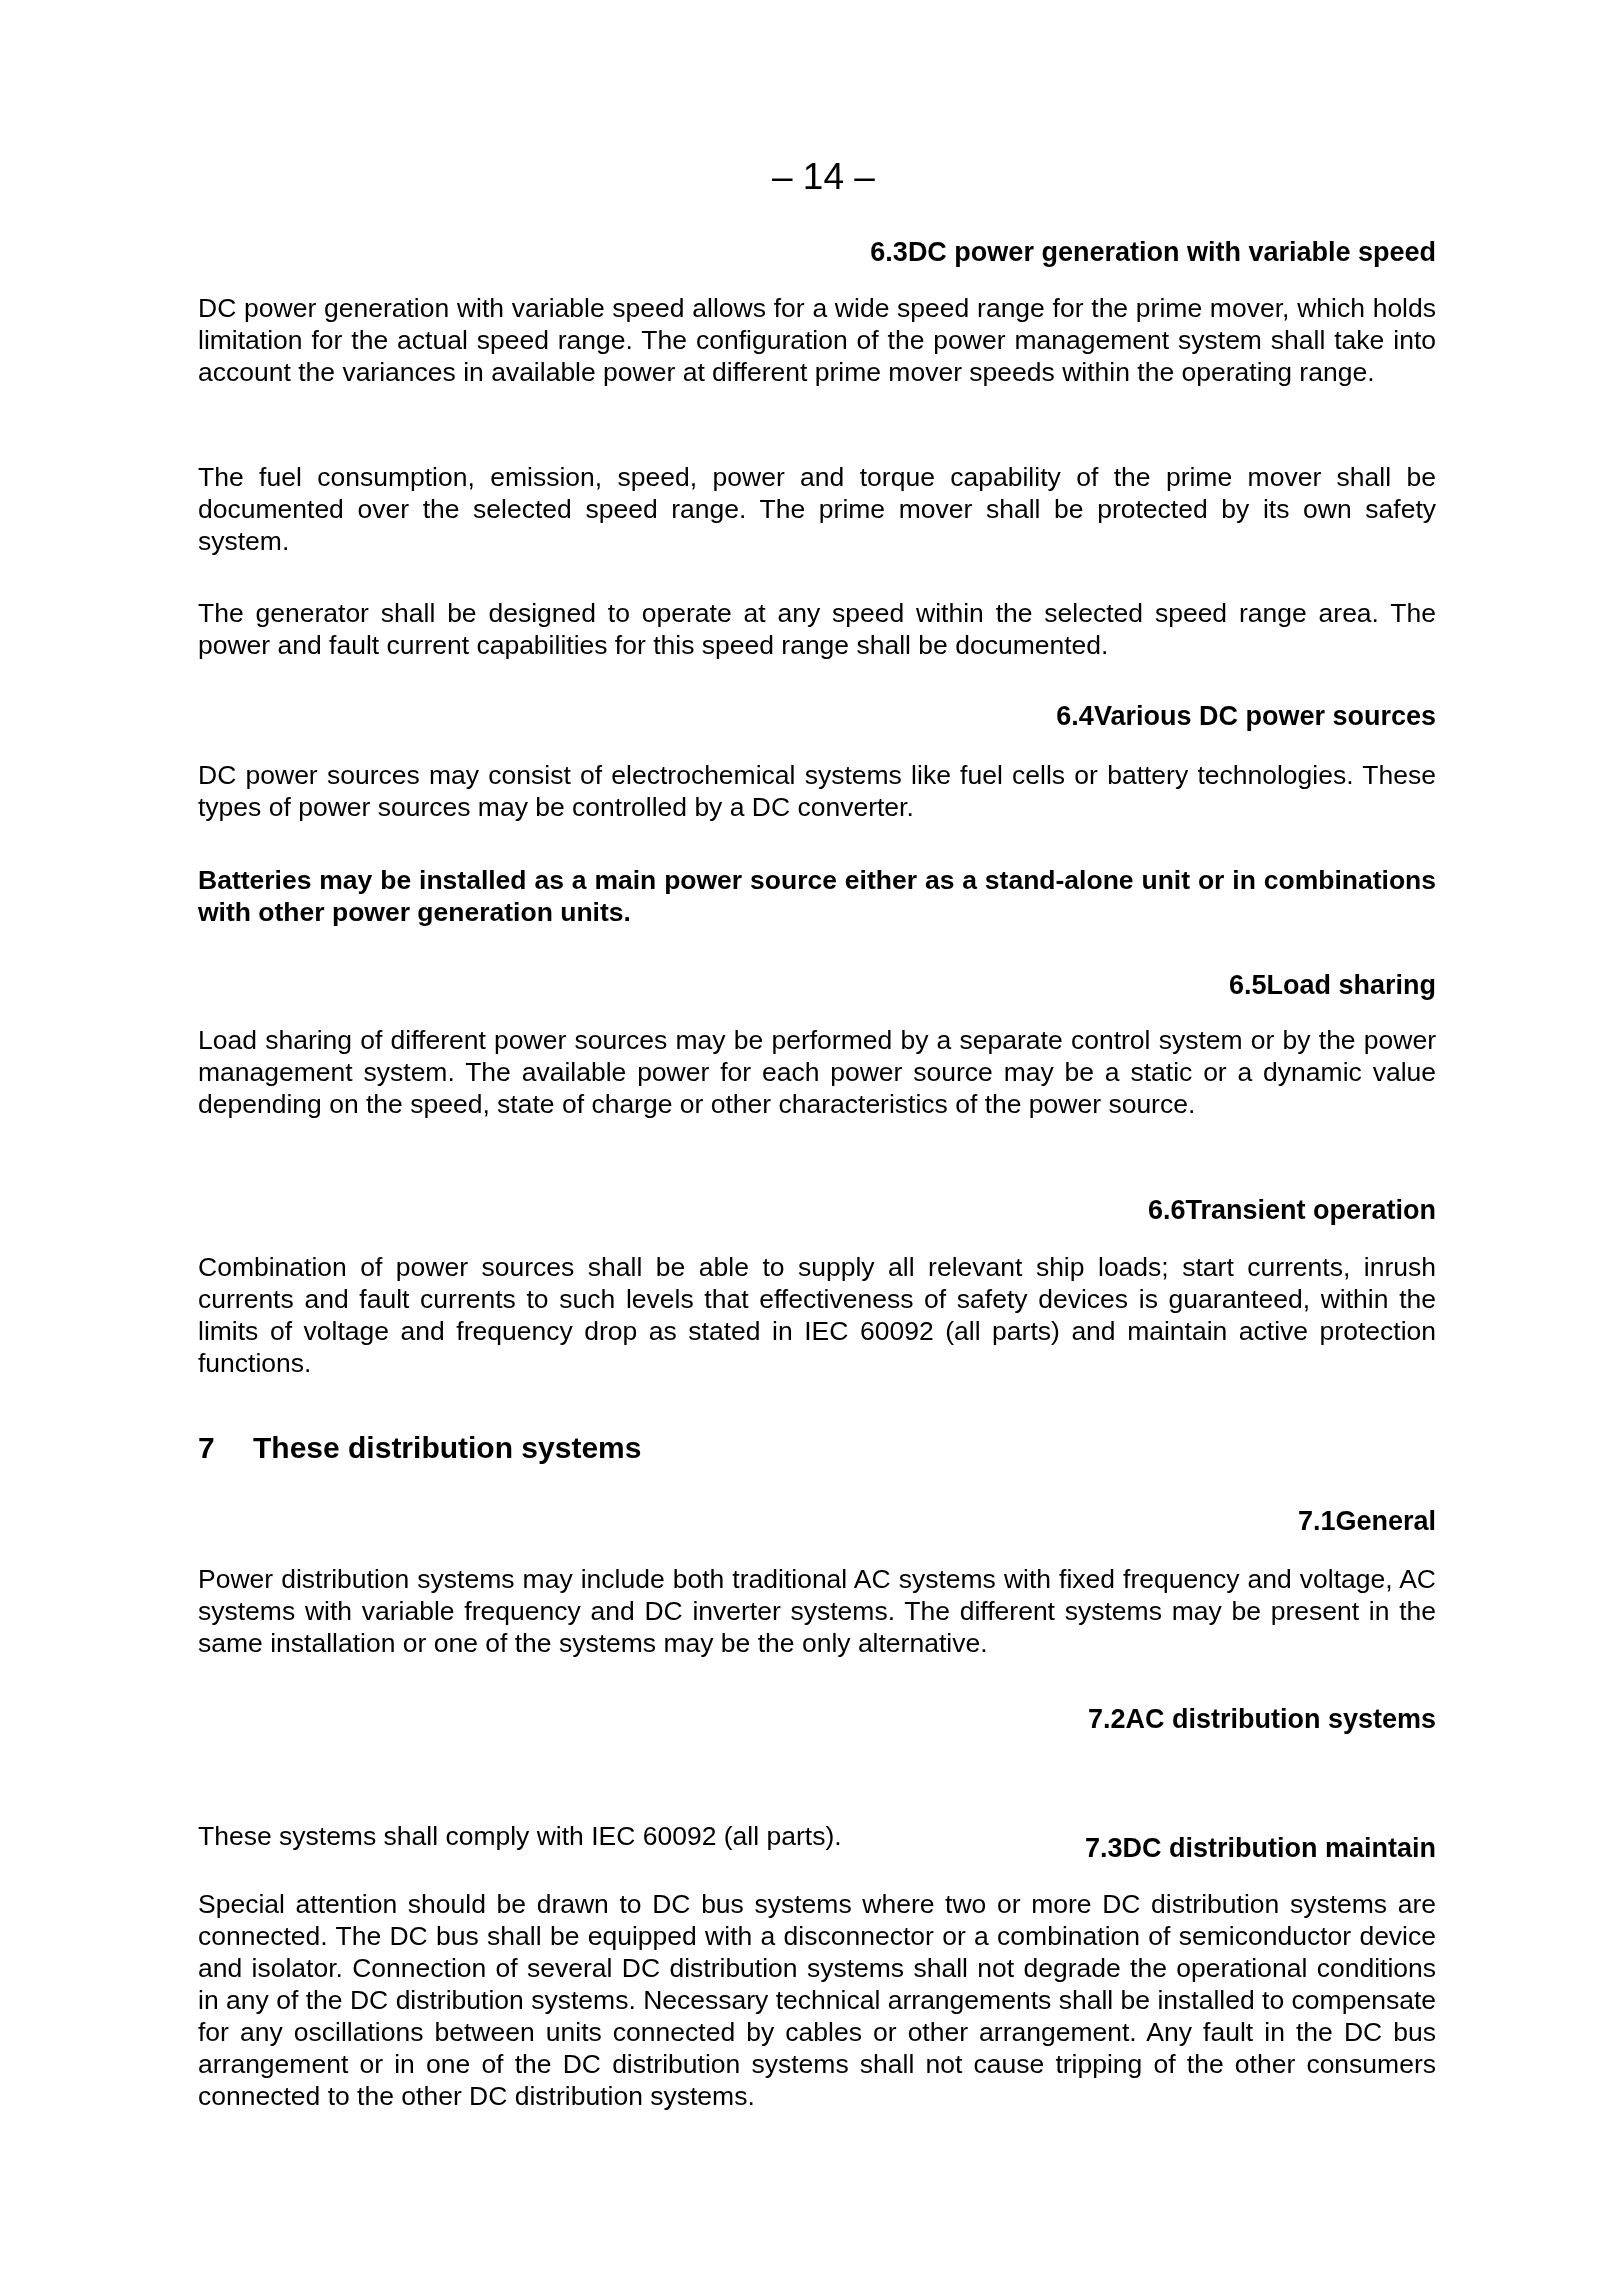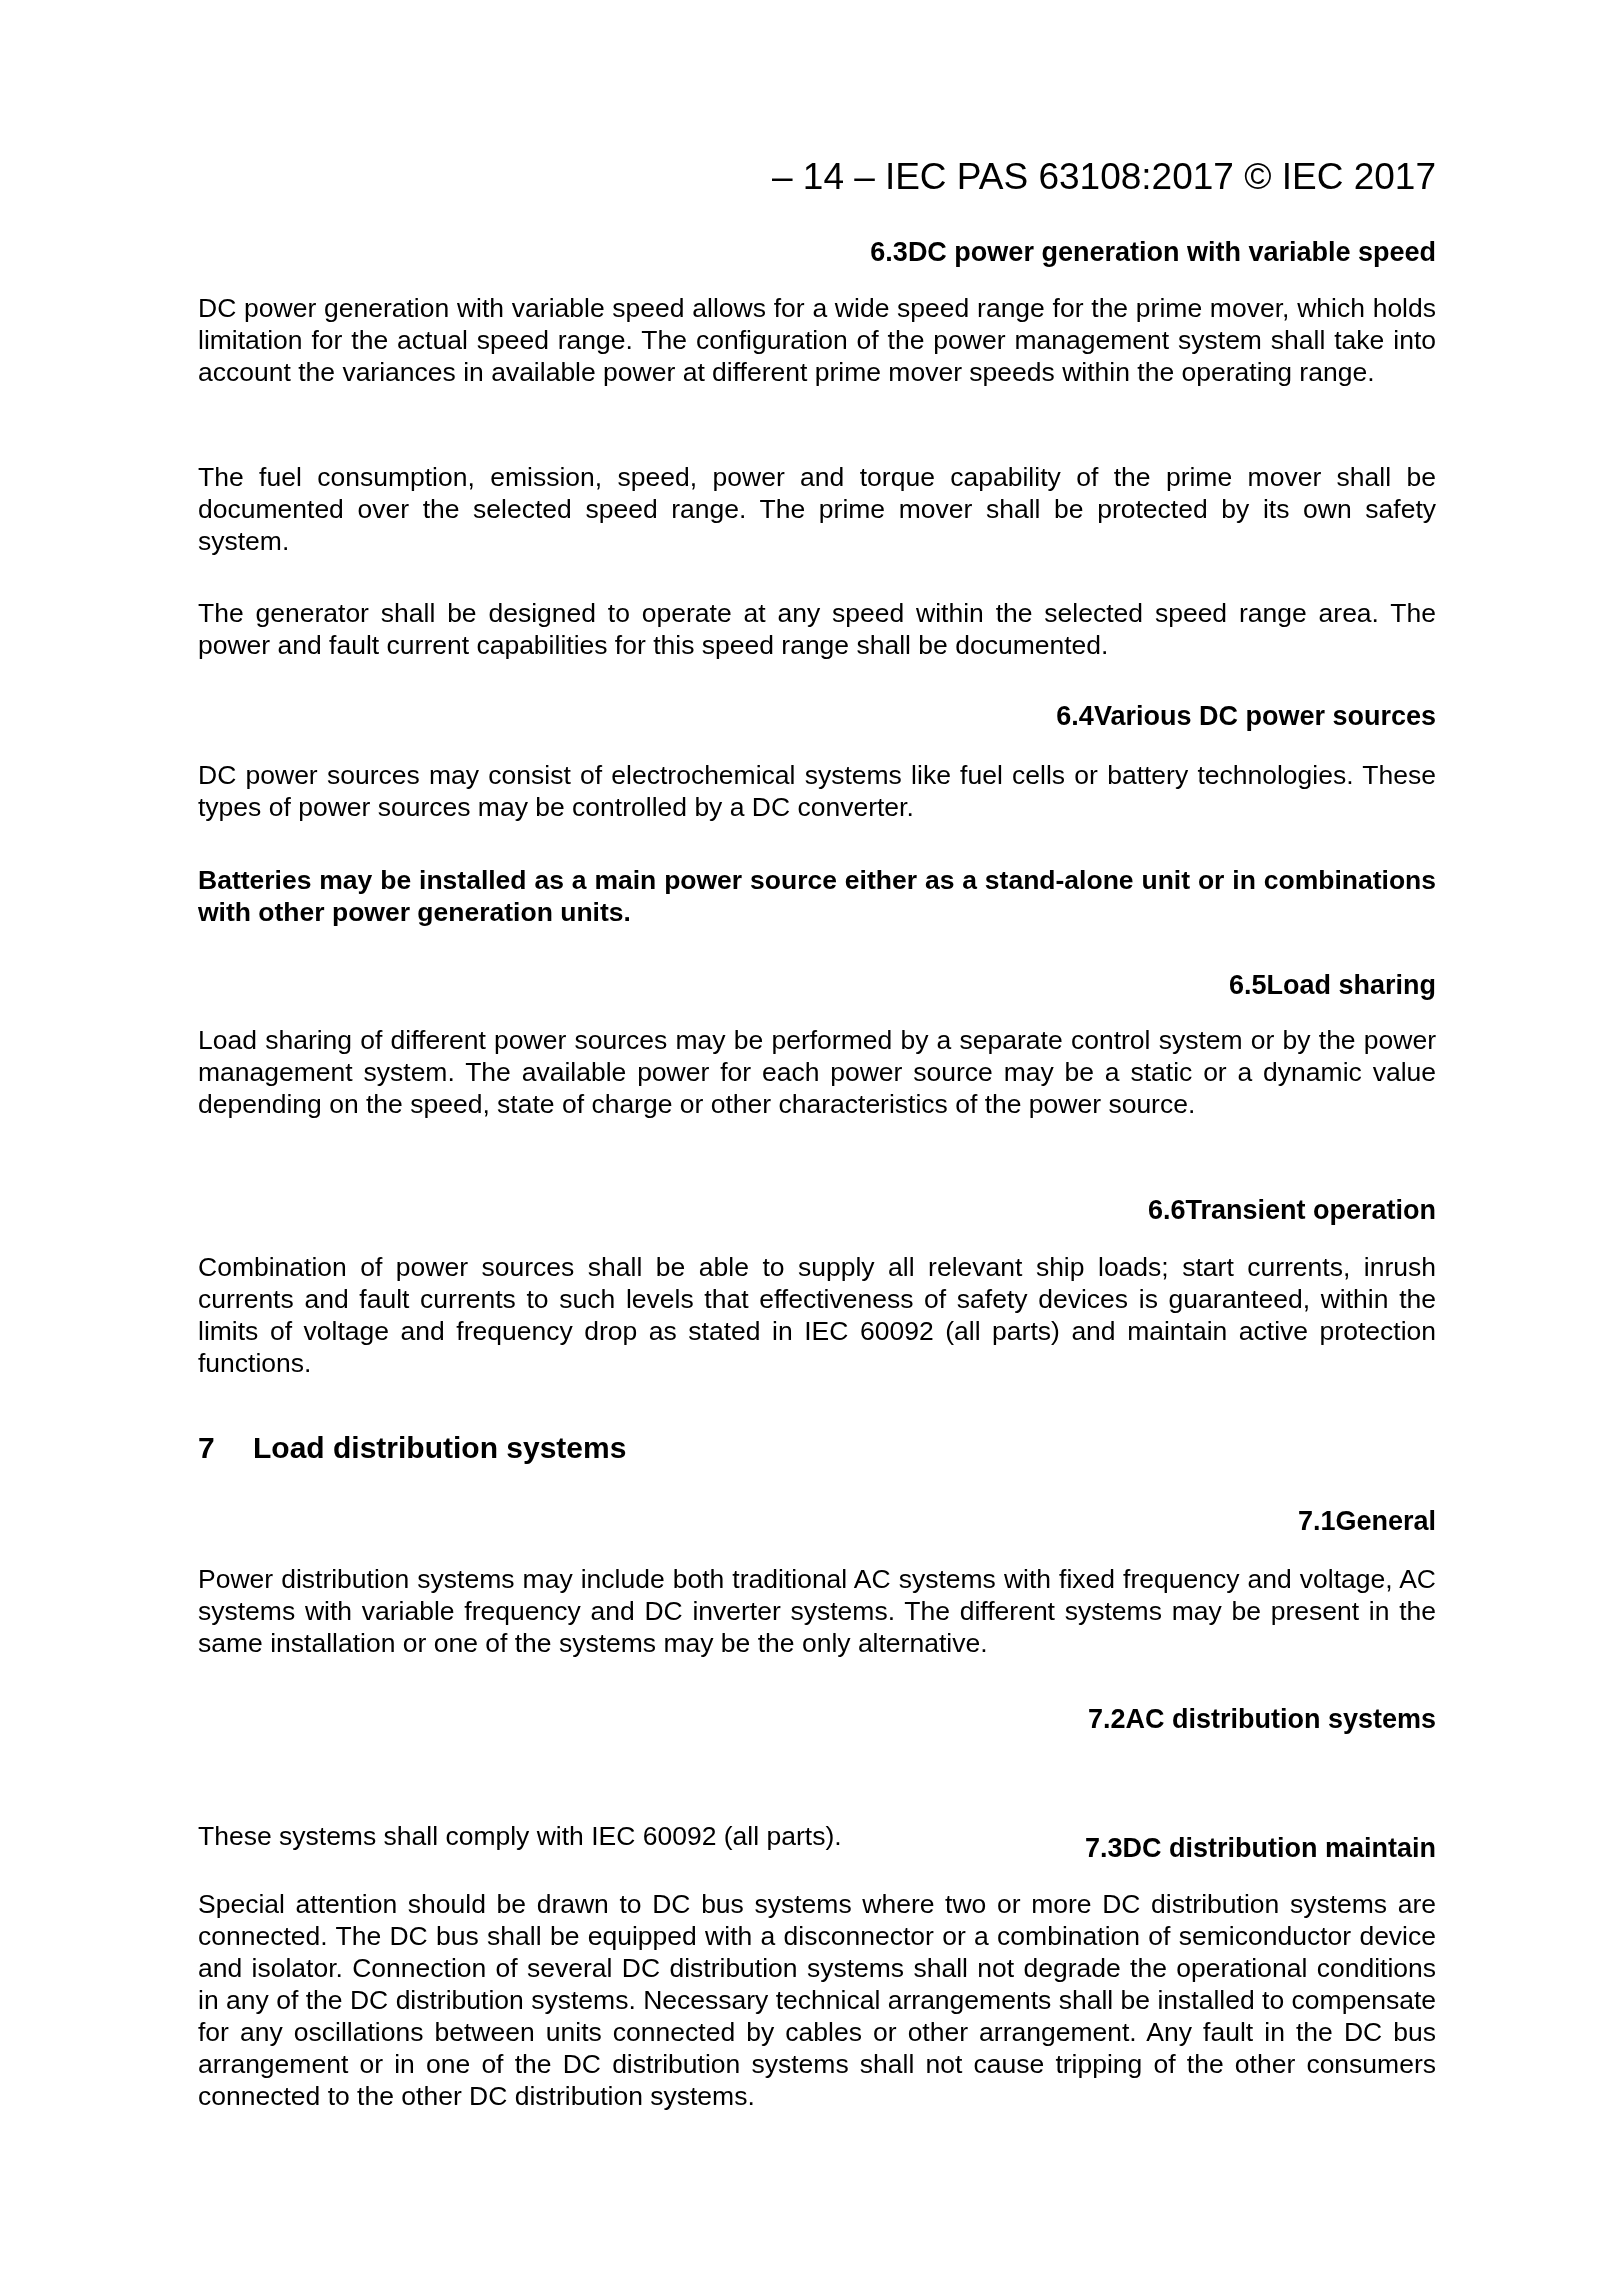--- a/index.html
+++ b/index.html
@@ -68,21 +68,20 @@
       text-align: justify;
       text-align-last: left;
       margin: 0;
     }
   </style>
 </head>
 <body>
 
 <div class="page-header">
   <span class="page-number">– 14 –</span>
-  <span class="doc-ref">IEC PAS 63108:2017 © IEC 2017</span>
 </div>
 
 <div class="block h2" style="top:233px;">
   <span class="num">6.3</span><span>DC power generation with variable speed</span>
 </div>
 <p class="block para" style="top:292px;">DC power generation with variable speed allows for a wide speed range for the prime mover, which holds limitation for the actual speed range. The configuration of the power management system shall take into account the variances in available power at different prime mover speeds within the operating range.</p>
 <p class="block para" style="top:461px;">The fuel consumption, emission, speed, power and torque capability of the prime mover shall be documented over the selected speed range. The prime mover shall be protected by its own safety system.</p>
 <p class="block para" style="top:597px;">The generator shall be designed to operate at any speed within the selected speed range area. The power and fault current capabilities for this speed range shall be documented.</p>
 
 <div class="block h2" style="top:697px;">
@@ -95,21 +94,21 @@
   <span class="num">6.5</span><span>Load sharing</span>
 </div>
 <p class="block para" style="top:1024px;">Load sharing of different power sources may be performed by a separate control system or by the power management system. The available power for each power source may be a static or a dynamic value depending on the speed, state of charge or other characteristics of the power source.</p>
 
 <div class="block h2" style="top:1191px;">
   <span class="num">6.6</span><span>Transient operation</span>
 </div>
 <p class="block para" style="top:1251px;">Combination of power sources shall be able to supply all relevant ship loads; start currents, inrush currents and fault currents to such levels that effectiveness of safety devices is guaranteed, within the limits of voltage and frequency drop as stated in IEC 60092 (all parts) and maintain active protection functions.</p>
 
 <div class="block h1" style="top:1427px;">
-  <span class="num">7</span><span>Load distribution systems</span>
+  <span class="num">7</span><span>These distribution systems</span>
 </div>
 
 <div class="block h2" style="top:1502px;">
   <span class="num">7.1</span><span>General</span>
 </div>
 <p class="block para" style="top:1563px;">Power distribution systems may include both traditional AC systems with fixed frequency and voltage, AC systems with variable frequency and DC inverter systems. The different systems may be present in the same installation or one of the systems may be the only alternative.</p>
 
 <div class="block h2" style="top:1700px;">
   <span class="num">7.2</span><span>AC distribution systems</span>
 </div>

